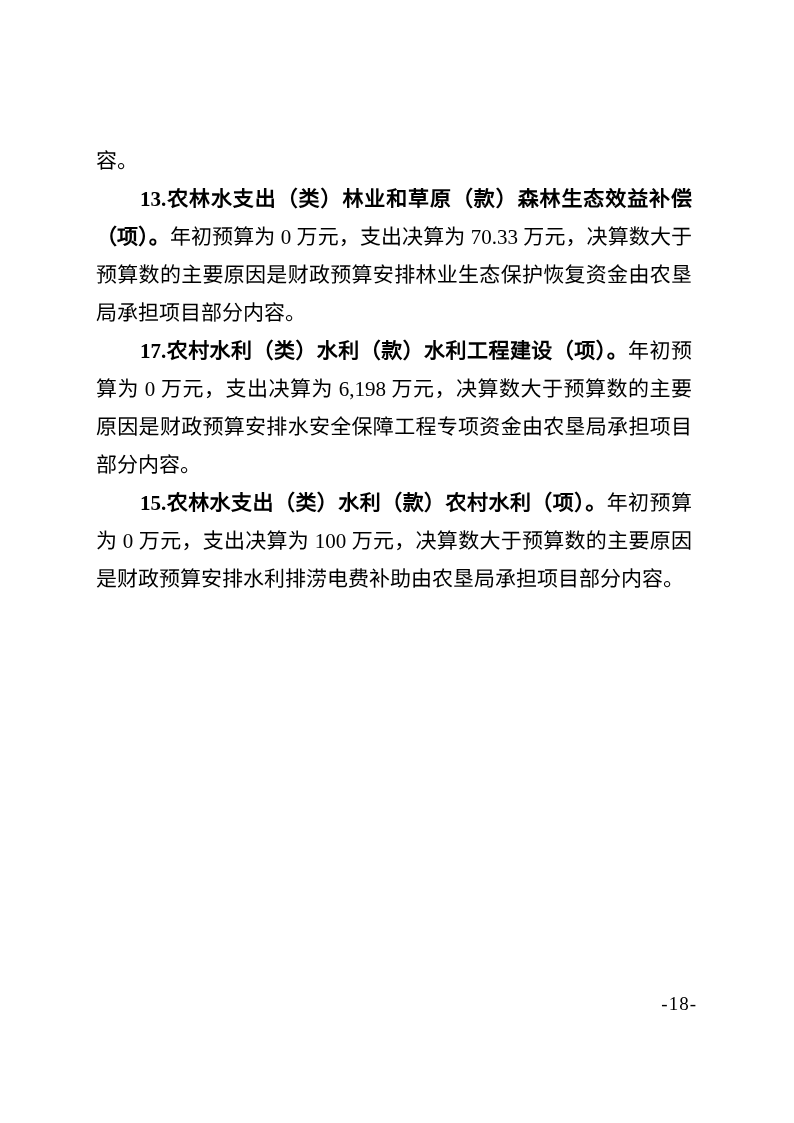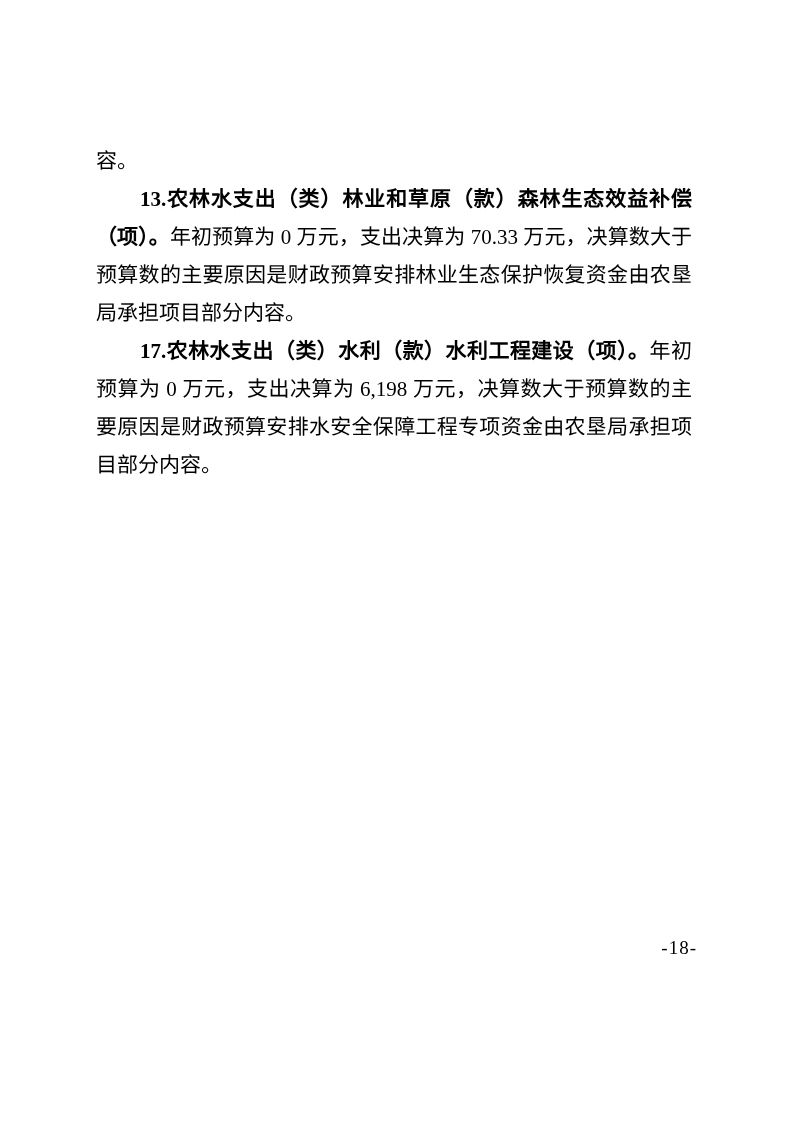--- a/index.html
+++ b/index.html
@@ -41,39 +41,40 @@
     margin-top: 8px;
   }
   .heading {
     font-weight: 700;
   }
   .body-text {
     font-weight: 400;
   }
   .page-number {
     position: absolute;
-    top: 936px;
+    top: 992px;
     right: 97px;
     font-size: 19px;
     letter-spacing: 1px;
     line-height: 24px;
     font-family: "Liberation Serif", "DejaVu Serif", serif;
   }
 </style>
 </head>
 <body>
 
 <div class="page">
   <div class="content">
     <p class="continuation">容。</p>
     <div id="paragraph-list">
   <p class="para"><span class="num">13.</span><span class="heading">农林水支出（类）林业和草原（款）森林生态效益补偿（项）。</span><span class="body-text">年初预算为 0 万元，支出决算为 70.33 万元，决算数大于预算数的主要原因是财政预算安排林业生态保护恢复资金由农垦局承担项目部分内容。</span></p>
 
-  <p class="para"><span class="num">17.</span><span class="heading">农林水支出（类）水利（款）水利工程建设（项）。</span><span class="body-text">年初预算为 0 万元，支出决算为 6,198 万元，决算数大于预算数的主要原因是财政预算安排水安全保障工程专项资金由农垦局承担项目部分内容。</span></p>
+  <p class="para"><span class="num">17.</span><span class="heading">农村水利（类）水利（款）水利工程建设（项）。</span><span class="body-text">年初预算为 0 万元，支出决算为 6,198 万元，决算数大于预算数的主要原因是财政预算安排水安全保障工程专项资金由农垦局承担项目部分内容。</span></p>
 
+  <p class="para"><span class="num">15.</span><span class="heading">农林水支出（类）水利（款）农村水利（项）。</span><span class="body-text">年初预算为 0 万元，支出决算为 100 万元，决算数大于预算数的主要原因是财政预算安排水利排涝电费补助由农垦局承担项目部分内容。</span></p>
 
 
 
 </div>
   </div>
 
   <div class="page-number">-18-</div>
 </div>
 
 </body></html>

